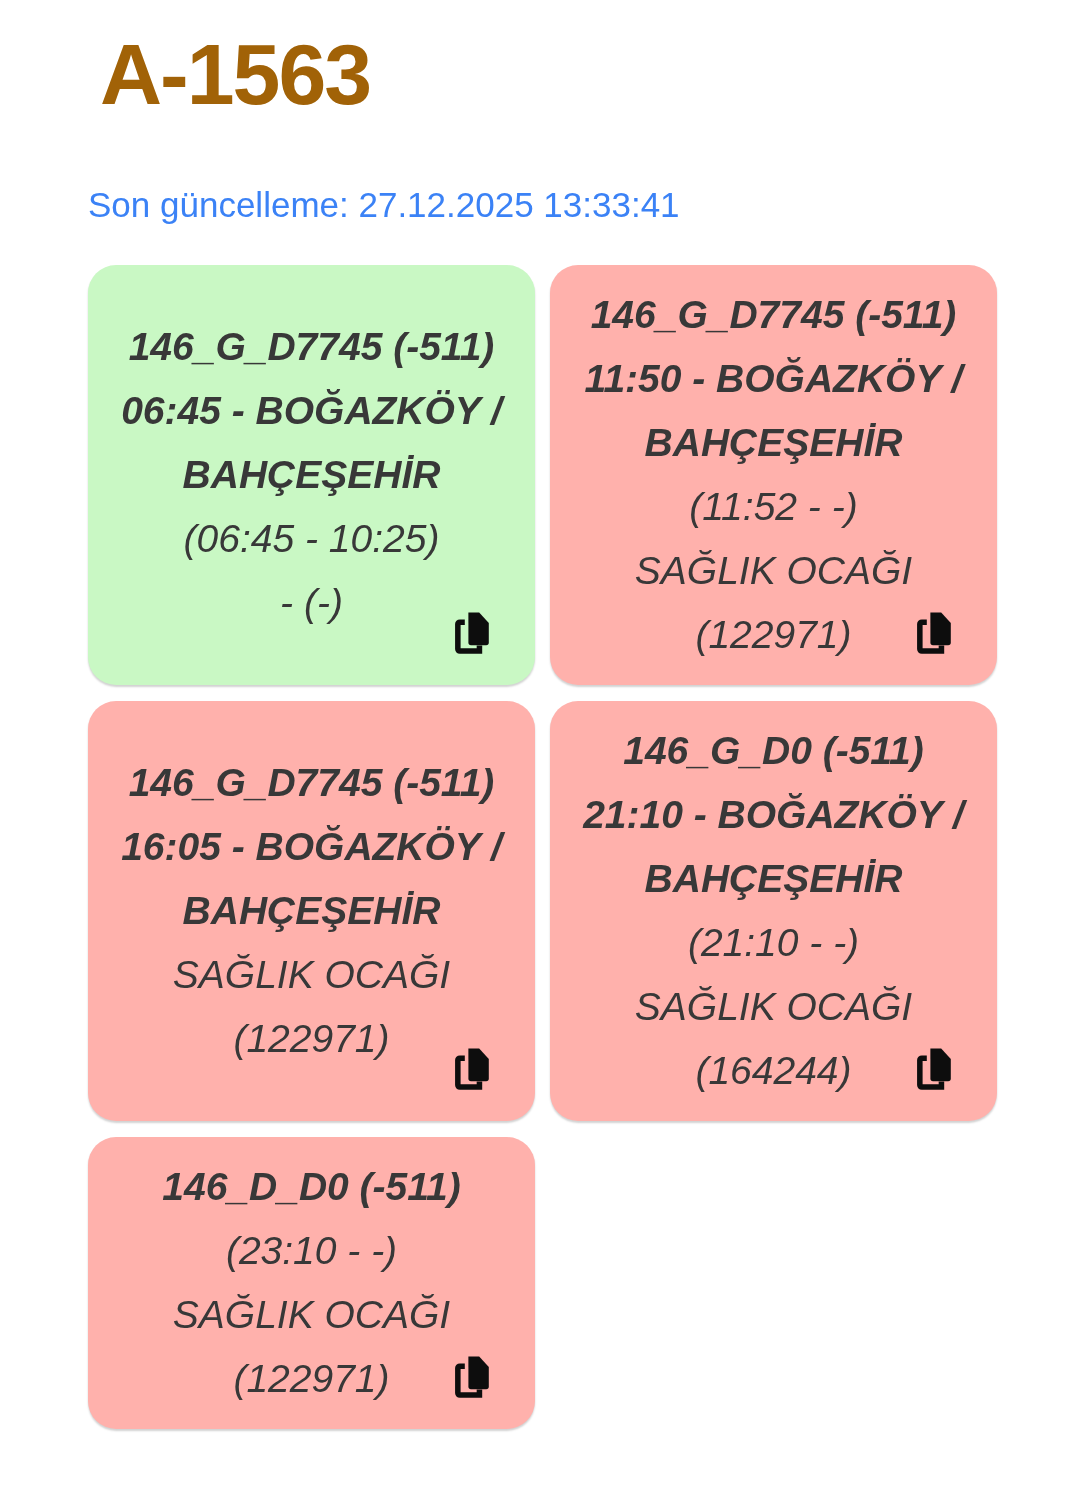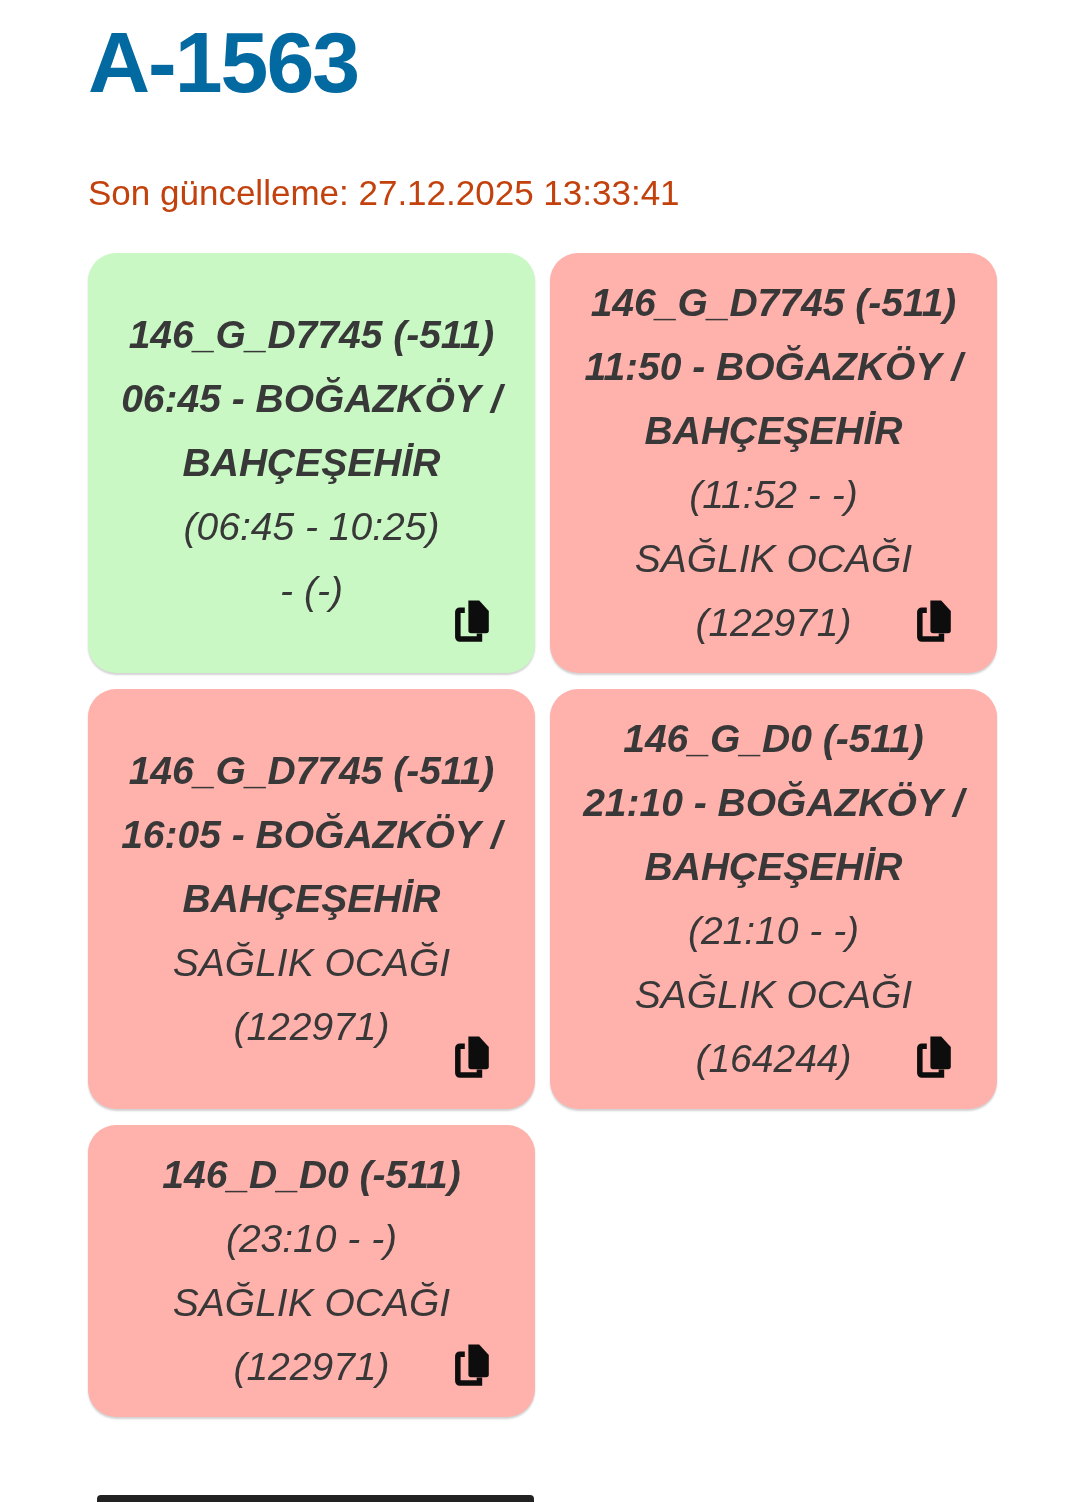--- a/index.html
+++ b/index.html
@@ -10,33 +10,33 @@
     font-family: "Liberation Sans", sans-serif;
     color: #3b3b3b;
     overflow: hidden;
   }
   .page {
     position: relative;
     width: 1080px;
     height: 1502px;
   }
   .page-title {
-    margin: 0;
+    margin: 12px;
     padding: 16px 0 0 88px;
     font-size: 86px;
     line-height: 1.08;
     font-weight: 700;
     letter-spacing: -2px;
-    color: #0369a1;
+    color: #a16207;
   }
   .last-update {
     margin: 64px 0 0 88px;
     font-size: 35px;
     line-height: 1.15;
-    color: #c2410c;
+    color: #3b82f6;
   }
   .cards-grid {
     margin: 40px 83px 0 88px;
     display: grid;
     grid-template-columns: 1fr 1fr;
     column-gap: 15px;
     row-gap: 16px;
     font-style: italic;
   }
   .card {

